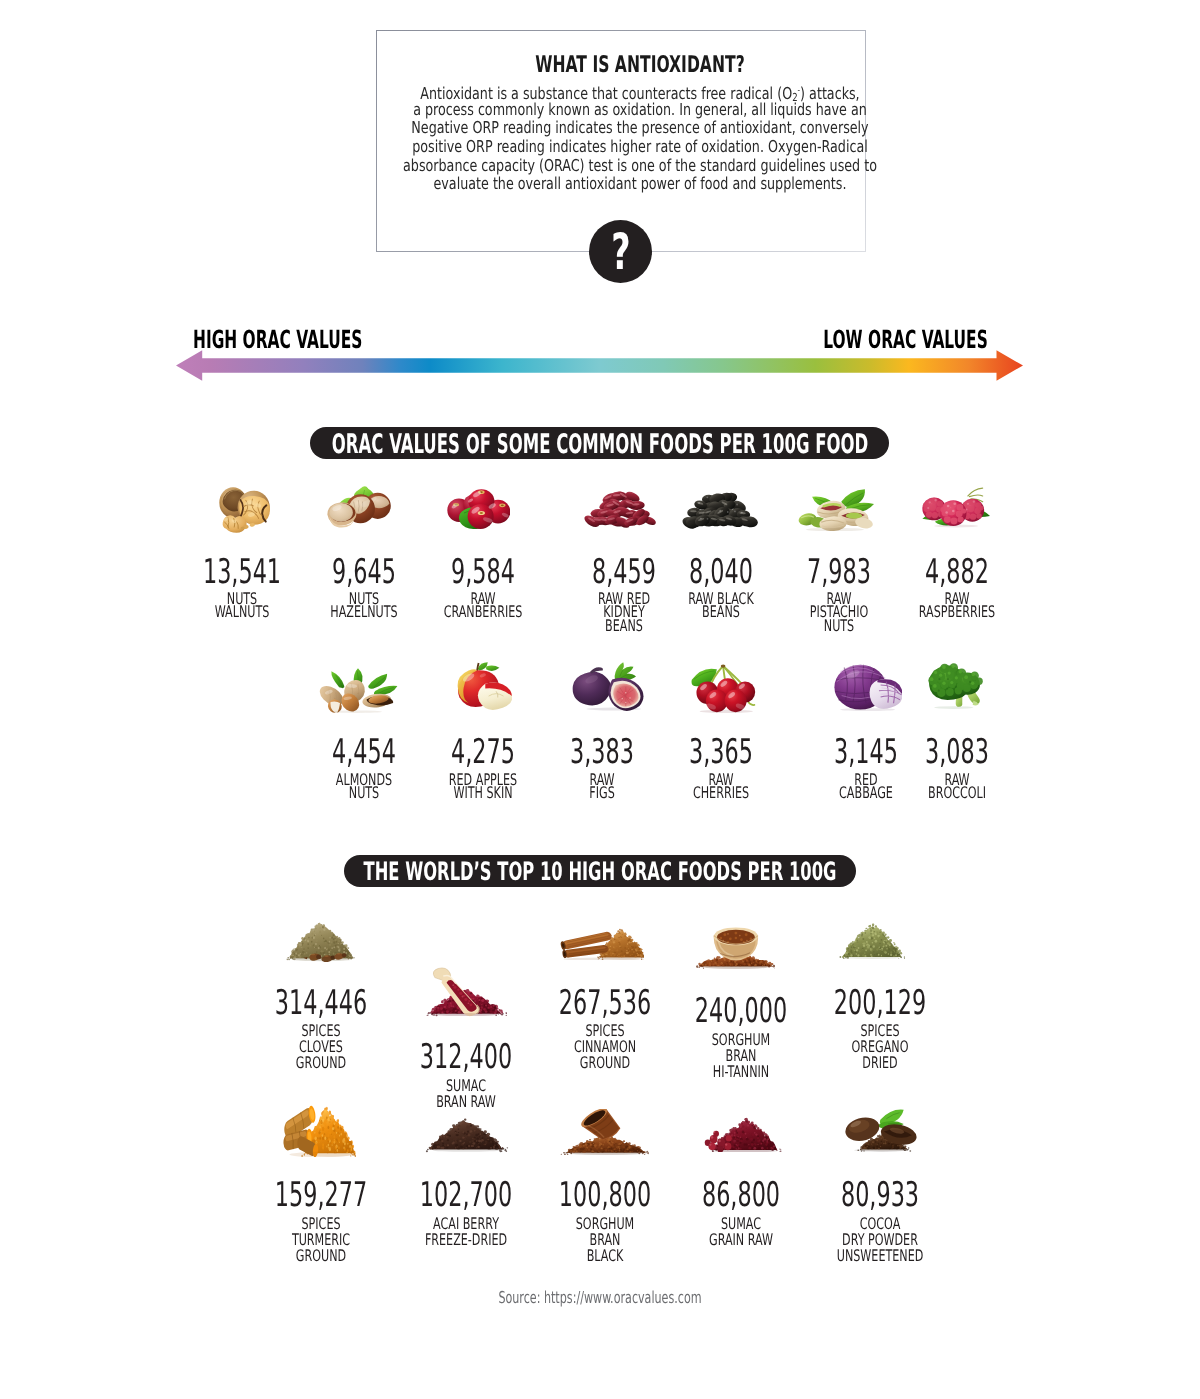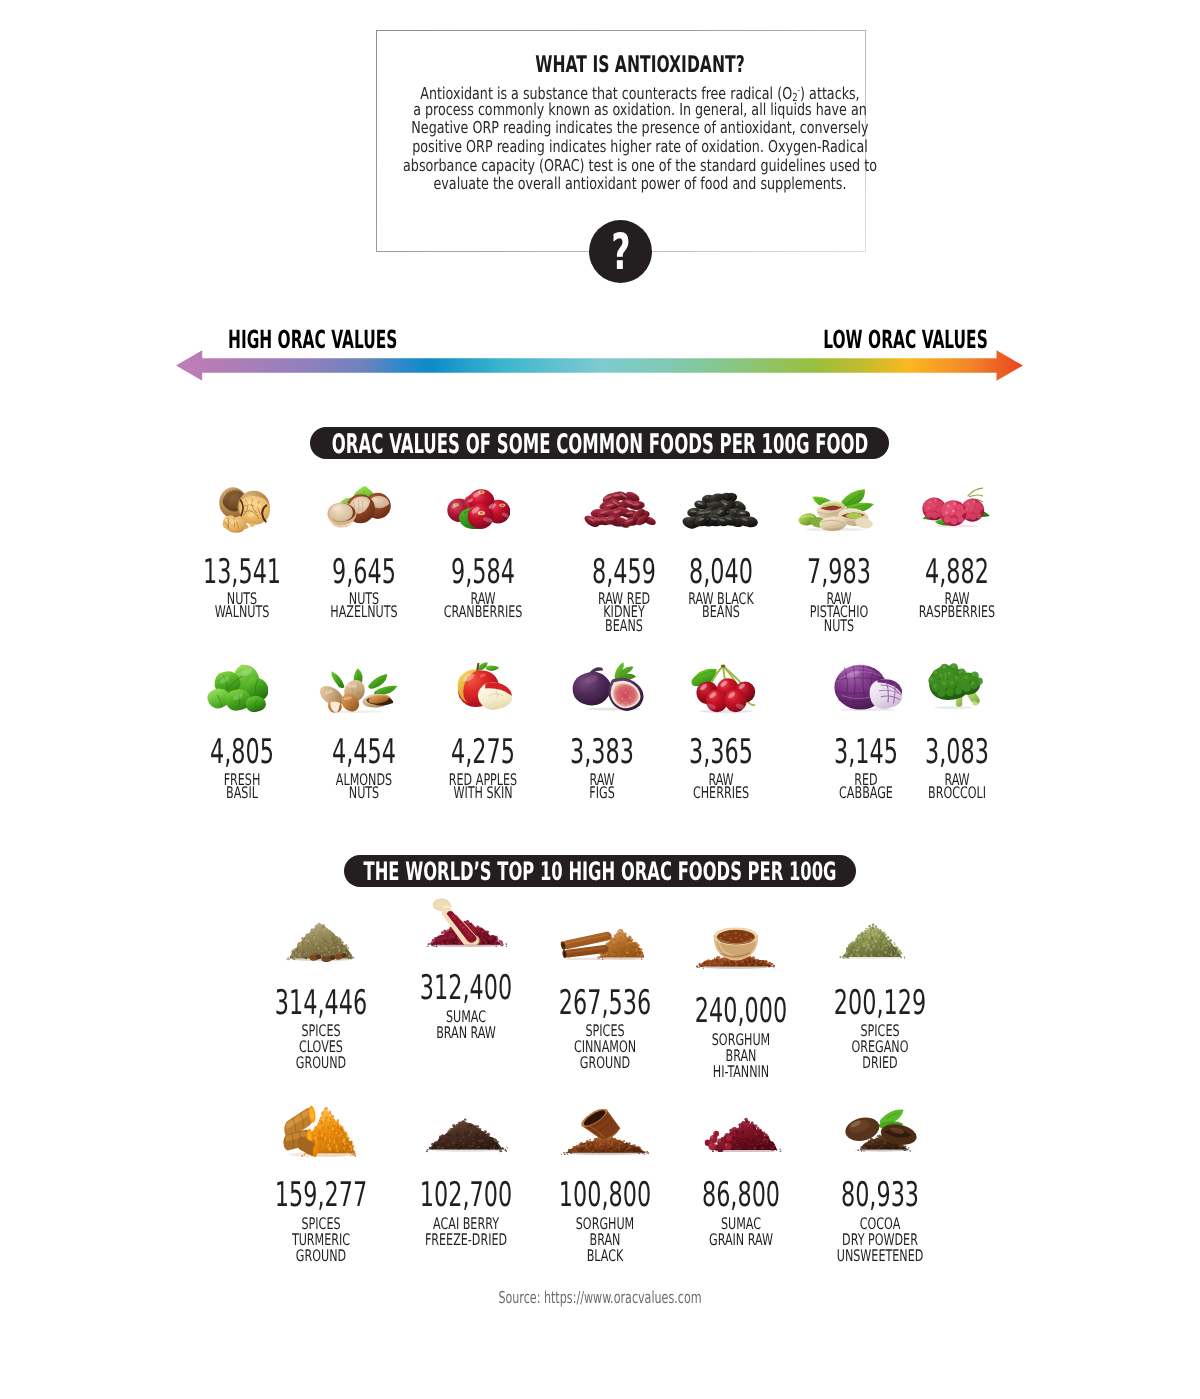--- a/index.html
+++ b/index.html
@@ -33,21 +33,21 @@
   .qmark{position:absolute;left:589px;top:220px;width:63px;height:63px;border-radius:50%;
     background:#231f20;color:#fff;
     font-size:50px;font-weight:bold;line-height:64px;text-align:center;box-sizing:border-box;}
   .qmark{position:absolute;}
   .qmark .sx{position:absolute;left:50%;top:0;transform:translateX(-50%) scaleX(.74);}
 
   
   .scale{position:absolute;left:176px;top:327px;width:848px;height:58px;}
   .scale .lbl{position:absolute;top:0;font-size:25px;font-weight:bold;color:#000;white-space:nowrap;line-height:1;}
   .scale .lbl .sx{display:inline-block;transform-origin:left center;transform:scaleX(.686);}
-  .scale .lbl.left{left:52px;}
+  .scale .lbl.left{left:17px;}
   .scale .lbl.right{right:36px;text-align:right;}
   .scale .lbl.right .sx{transform-origin:right center;}
   .scale svg{position:absolute;left:0;top:22.8px;}
 
   
   .banner{position:absolute;height:32px;background:#231f20;border-radius:16px;
     color:#fff;font-size:27px;font-weight:bold;line-height:35px;
     white-space:nowrap;box-sizing:border-box;}
   .banner .sx{position:absolute;left:50%;top:0;transform:translateX(-50%) scaleX(.68);}
   .banner[data-sec="1"]{font-size:25.4px;line-height:33px;}
@@ -3817,36 +3817,20 @@
       </div>
       <div class="cap">
         <div>
           <span class="sx">RAW</span>
         </div>
         <div>
           <span class="sx">RASPBERRIES</span>
         </div>
       </div>
     </div>
-<div class="item sec0" style="left:181.6px;top:738.1px;width:120px;">
-      <svg class="pic" style="left:25.4px;top:-74.1px;width:61.5px;height:48.3px;" viewBox="7.0 9.5 79.5 61.5" preserveAspectRatio="none">
-        <use href="#ic-basil"></use>
-      </svg>
-      <div class="val">
-        <span class="sx">4,805</span>
-      </div>
-      <div class="cap">
-        <div>
-          <span class="sx">FRESH</span>
-        </div>
-        <div>
-          <span class="sx">BASIL</span>
-        </div>
-      </div>
-    </div>
 <div class="item sec0" style="left:303.7px;top:738.1px;width:120px;">
       <svg class="pic" style="left:15.6px;top:-70.6px;width:78.4px;height:45.5px;" viewBox="6.5 0.5 91.5 74.5" preserveAspectRatio="none">
         <use href="#ic-almonds"></use>
       </svg>
       <div class="val">
         <span class="sx">4,454</span>
       </div>
       <div class="cap">
         <div>
           <span class="sx">ALMONDS</span>
@@ -3948,21 +3932,21 @@
           <span class="sx">SPICES</span>
         </div>
         <div>
           <span class="sx">CLOVES</span>
         </div>
         <div>
           <span class="sx">GROUND</span>
         </div>
       </div>
     </div>
-<div class="item sec1" style="left:396.0px;top:974px;width:140px;text-decoration:underline;">
+<div class="item sec1" style="left:396.0px;top:1043px;width:140px;text-decoration:underline;">
       <svg class="pic" style="left:30.4px;top:-75.9px;width:81.1px;height:49.5px;" viewBox="3.5 0.0 96.5 65.5" preserveAspectRatio="none">
         <use href="#ic-sumacbran"></use>
       </svg>
       <div class="val">
         <span class="sx">312,400</span>
       </div>
       <div class="cap">
         <div>
           <span class="sx">SUMAC</span>
         </div>

